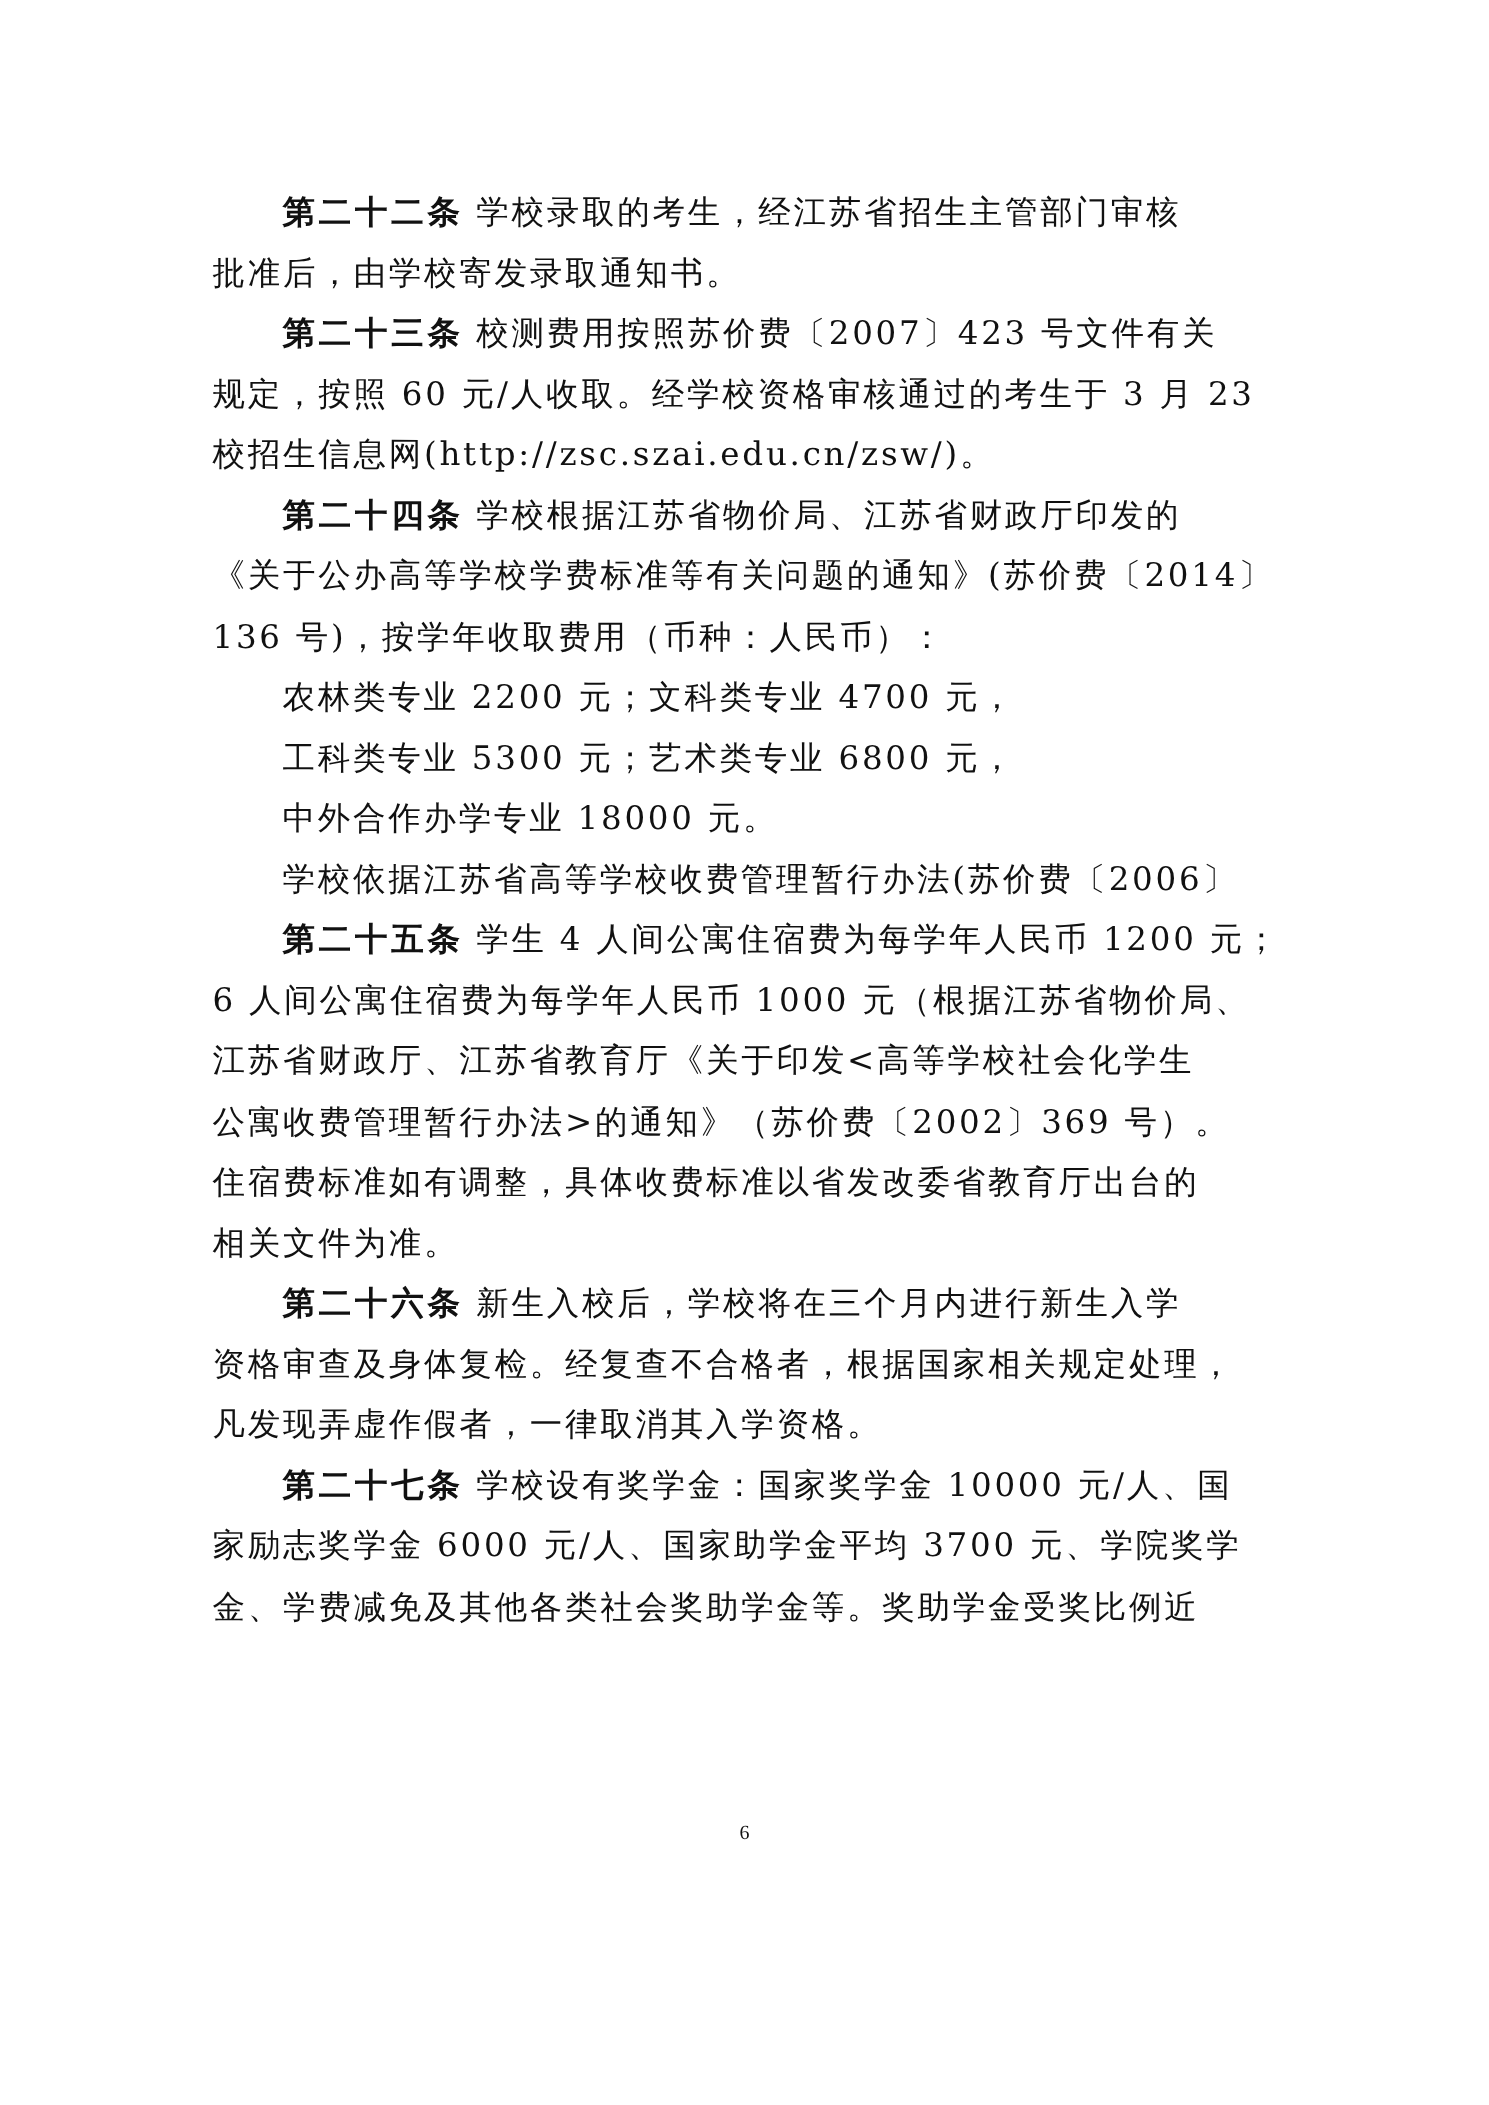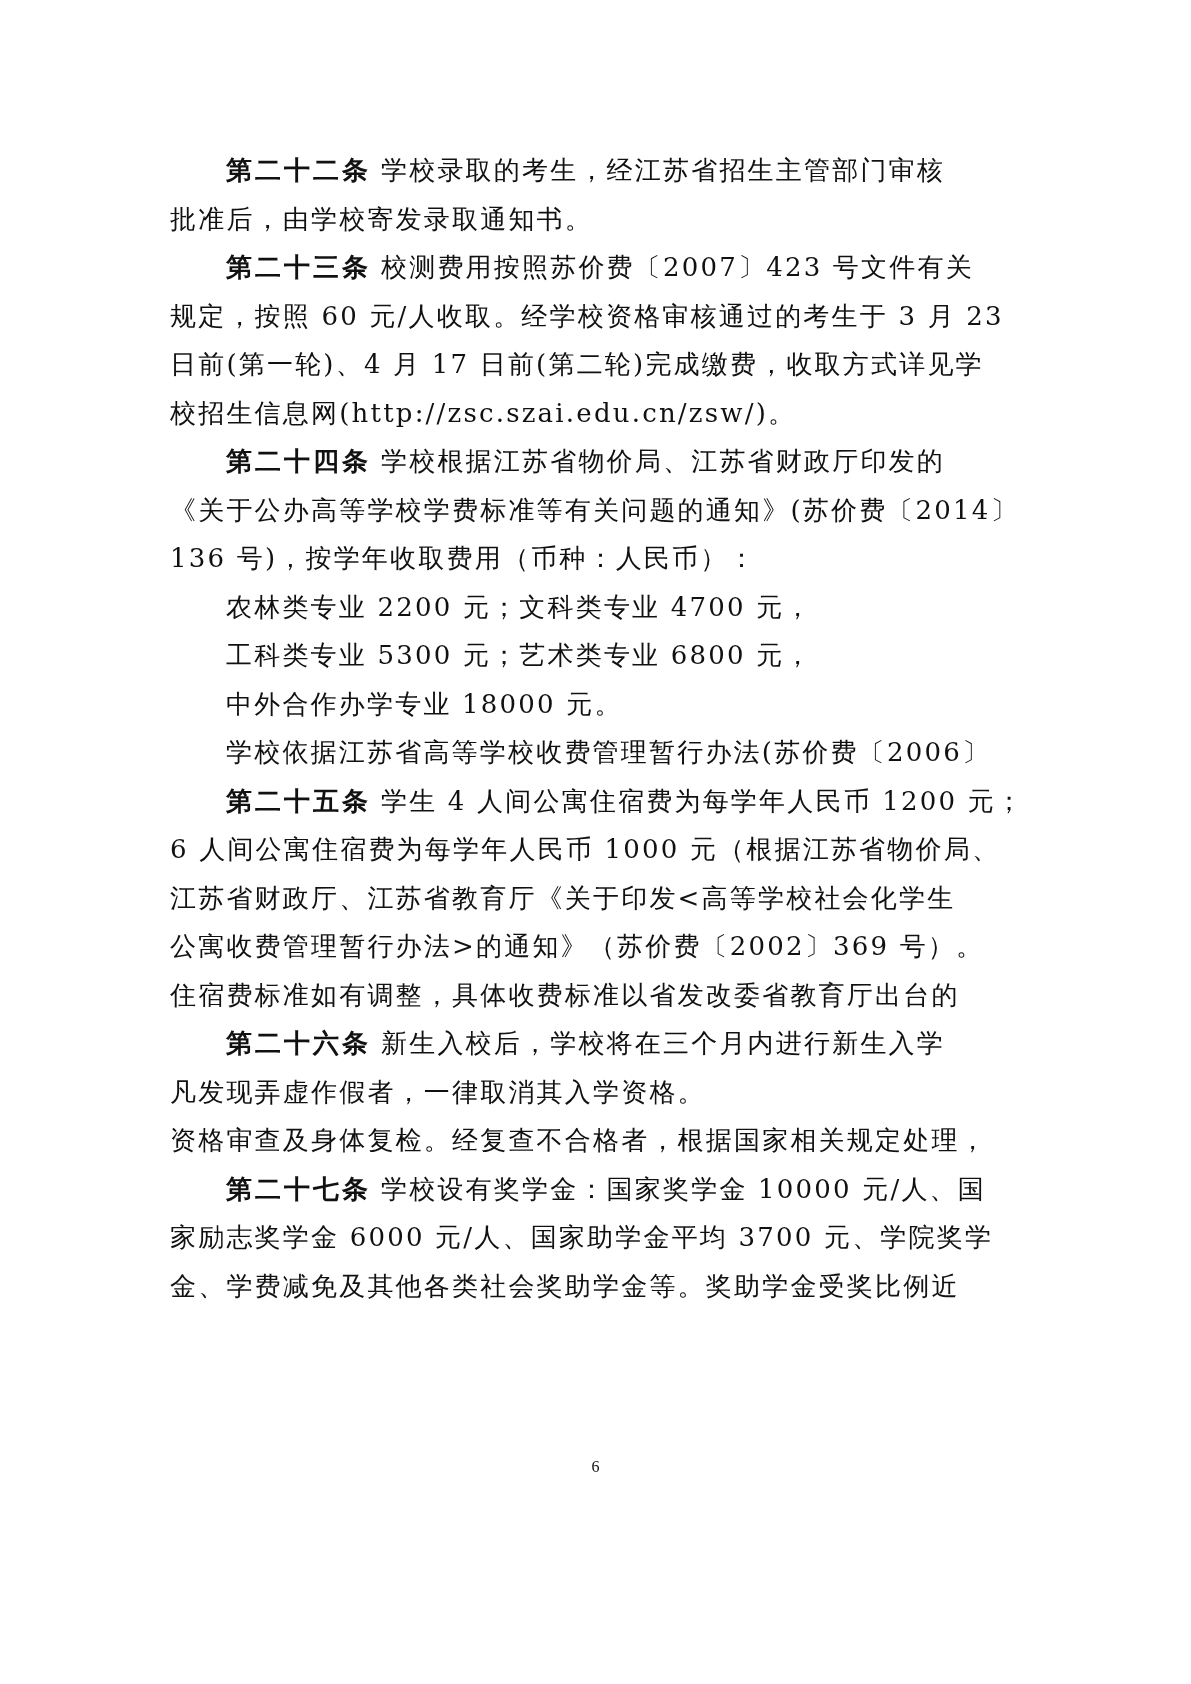--- a/index.html
+++ b/index.html
@@ -25,39 +25,39 @@
 </head>
 <body>
 
 <div class="page">
 
   <div class="line indent"><span class="b">第二十二条</span><span>学校录取的考生，经江苏省招生主管部门审核</span></div>
   <div class="line">批准后，由学校寄发录取通知书。</div>
 
   <div class="line indent"><span class="b">第二十三条</span><span>校测费用按照苏价费〔2007〕423 号文件有关</span></div>
   <div class="line">规定，按照 60 元/人收取。经学校资格审核通过的考生于 3 月 23</div>
-  <div class="line">日前(第一轮)、4 月 17 日前(第二轮)完成缴费，收取方式详见学</div>
   <div class="line">校招生信息网(http://zsc.szai.edu.cn/zsw/)。</div>
 
   <div class="line indent"><span class="b">第二十四条</span><span>学校根据江苏省物价局、江苏省财政厅印发的</span></div>
   <div class="line">《关于公办高等学校学费标准等有关问题的通知》(苏价费〔2014〕</div>
   <div class="line">136 号)，按学年收取费用（币种：人民币）：</div>
   <div class="line indent">农林类专业 2200 元；文科类专业 4700 元，</div>
   <div class="line indent">工科类专业 5300 元；艺术类专业 6800 元，</div>
   <div class="line indent">中外合作办学专业 18000 元。</div>
   <div class="line indent">学校依据江苏省高等学校收费管理暂行办法(苏价费〔2006〕</div>
 
   <div class="line indent"><span class="b">第二十五条</span><span>学生 4 人间公寓住宿费为每学年人民币 1200 元；</span></div>
   <div class="line">6 人间公寓住宿费为每学年人民币 1000 元（根据江苏省物价局、</div>
   <div class="line">江苏省财政厅、江苏省教育厅《关于印发&lt;高等学校社会化学生</div>
   <div class="line">公寓收费管理暂行办法&gt;的通知》（苏价费〔2002〕369 号）。</div>
   <div class="line">住宿费标准如有调整，具体收费标准以省发改委省教育厅出台的</div>
+  <div class="line">相关文件为准。</div>
 
   <div class="line indent"><span class="b">第二十六条</span><span>新生入校后，学校将在三个月内进行新生入学</span></div>
+  <div class="line">资格审查及身体复检。经复查不合格者，根据国家相关规定处理，</div>
   <div class="line">凡发现弄虚作假者，一律取消其入学资格。</div>
-  <div class="line">资格审查及身体复检。经复查不合格者，根据国家相关规定处理，</div>
 
   <div class="line indent"><span class="b">第二十七条</span><span>学校设有奖学金：国家奖学金 10000 元/人、国</span></div>
   <div class="line">家励志奖学金 6000 元/人、国家助学金平均 3700 元、学院奖学</div>
   <div class="line">金、学费减免及其他各类社会奖助学金等。奖助学金受奖比例近</div>
 </div>
 
 <div class="pagenum">6</div>
 
 </body></html>

